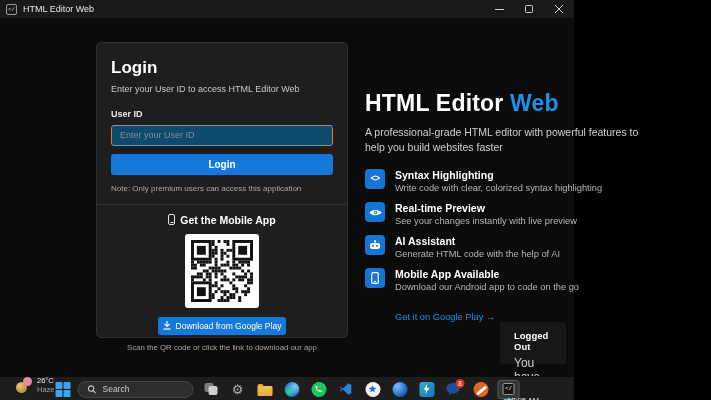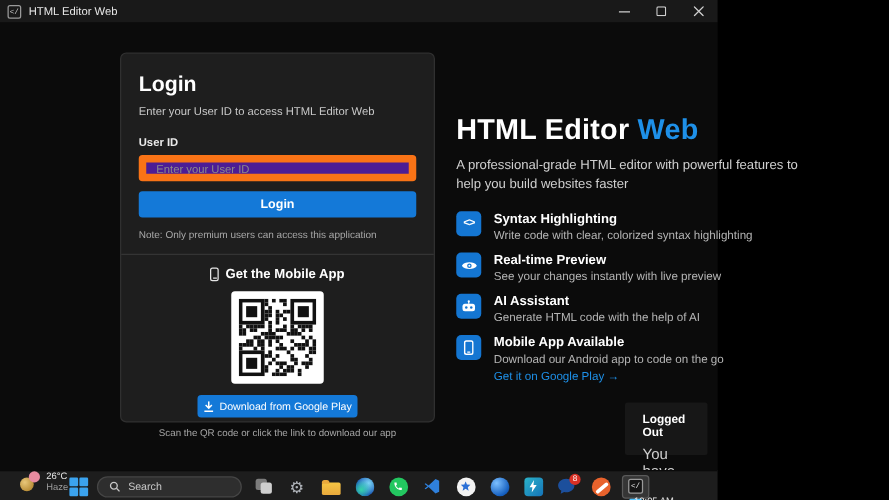--- a/index.html
+++ b/index.html
@@ -15,21 +15,21 @@
   .win-btn svg { display:block; }
 
   
   .main { position:absolute; top:18px; left:0; right:0; bottom:24px; background:#0b0b0b; }
 
   
   .card { position:absolute; left:96px; top:24px; width:252px; height:296px; background:#1e1e1e; border:1px solid #303030; border-radius:5px; padding:15px 14px 0 14px; }
   .card h2 { color:#fff; font-size:17px; margin-bottom:6px; }
   .card .sub { color:#c9c9c9; font-size:9px; margin-bottom:15px; }
   .field-label { color:#eaeaea; font-size:9px; font-weight:bold; margin-bottom:5px; }
-  .uid-input { width:100%; height:21px; background:#4c1d95; border:6px solid #f97316; border-radius:3px; color:#ddd; font-size:9px; padding:0 8px; outline:none; font-family:"Liberation Sans",sans-serif; }
+  .uid-input { width:100%; height:21px; background:#0c4a6e; border:1px solid #f97316; border-radius:3px; color:#ddd; font-size:9px; padding:0 8px; outline:none; font-family:"Liberation Sans",sans-serif; }
   .uid-input::placeholder { color:#8b8b8b; }
   .login-btn { width:100%; height:21px; margin-top:8px; background:#1479d8; border:none; border-radius:3px; color:#fff; font-size:10px; font-weight:bold; cursor:pointer; font-family:"Liberation Sans",sans-serif; }
   .note { color:#a8a8a8; font-size:8px; text-align:left; margin-top:9px; }
   .divider { border-top:1px solid #343434; margin:11px -14px 9px -14px; }
   .mobile-head { display:flex; align-items:center; justify-content:center; gap:5px; color:#fff; font-size:10.5px; font-weight:bold; }
   .phone-glyph { width:7px; height:11px; border:1px solid #e6e6e6; border-radius:2px; position:relative; }
   .phone-glyph::after { content:""; position:absolute; bottom:1px; left:50%; transform:translateX(-50%); width:3px; height:1px; background:#e6e6e6; }
   .qr-box { width:74px; height:74px; background:#fff; border-radius:3px; margin:8px auto 9px auto; display:flex; align-items:center; justify-content:center; }
   .qr-box svg { width:62px; height:62px; }
   .dl-btn { display:flex; align-items:center; justify-content:center; gap:5px; width:128px; height:18px; margin:0 auto; background:#1479d8; border:none; border-radius:3px; color:#fff; font-size:8.5px; cursor:pointer; font-family:"Liberation Sans",sans-serif; }
@@ -40,21 +40,21 @@
   .hero h1 { font-size:23px; color:#fff; letter-spacing:.2px; }
   .hero h1 .accent { color:#1e90e8; }
   .hero .desc { margin-top:8px; color:#cfcfcf; font-size:10.5px; line-height:1.45; width:290px; }
   .features { margin-top:14px; display:flex; flex-direction:column; gap:9px; }
   .feature { display:flex; gap:10px; }
   .f-ico { flex:0 0 auto; width:20px; height:20px; border-radius:4px; background:#1476d2; display:flex; align-items:center; justify-content:center; color:#fff; }
   .f-ico svg { display:block; }
   .f-ico .code-txt { font-size:9px; font-weight:bold; font-family:"Liberation Mono",monospace; letter-spacing:-1px; }
   .f-title { color:#fff; font-size:10.5px; font-weight:bold; }
   .f-desc { color:#b5b5b5; font-size:9.3px; margin-top:2px; }
-  .f-link { color:#1e90e8; font-size:9.3px; margin-top:4px; cursor:pointer; }
+  .f-link { color:#1e90e8; font-size:9.3px; margin-top:20px; cursor:pointer; }
 
   
   .toast { position:absolute; left:500px; top:304px; right:8px; height:42px; background:#171717; border-radius:2px; padding:8px 14px; }
   .toast-title { color:#fff; font-size:9.5px; font-weight:bold; }
   .toast-msg { color:#cfcfcf; font-size:12px; margin-top:4px; }
 
   
   .taskbar { position:absolute; left:0; right:0; bottom:0; height:24px; background:#1d1d1d; border-top:1px solid #0a0a0a; }
   .weather { position:absolute; left:16px; top:0; height:24px; display:flex; gap:5px; }
   .weather-ico { position:relative; width:16px; height:16px; }

